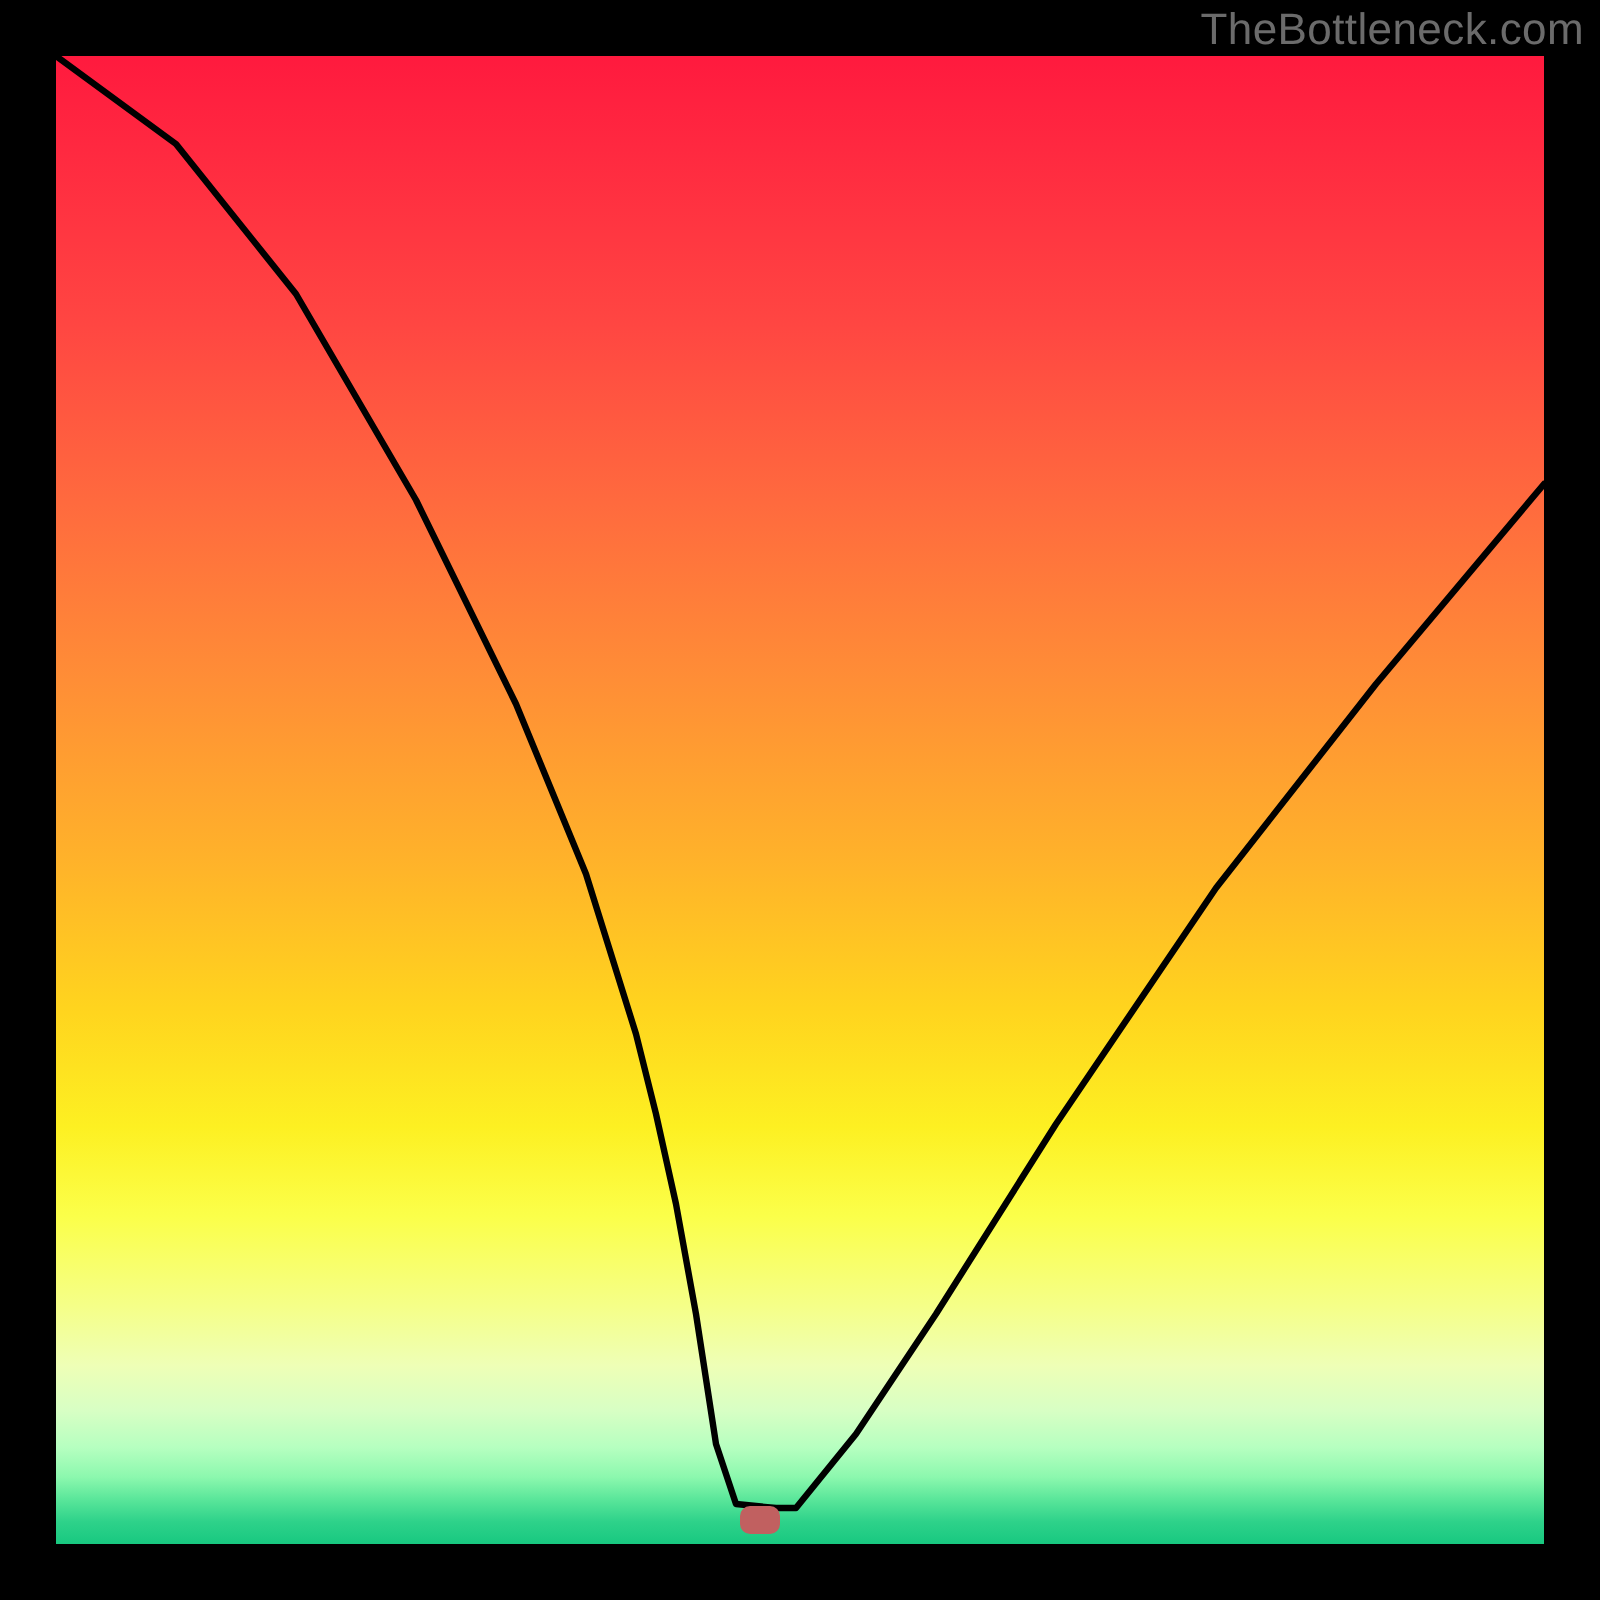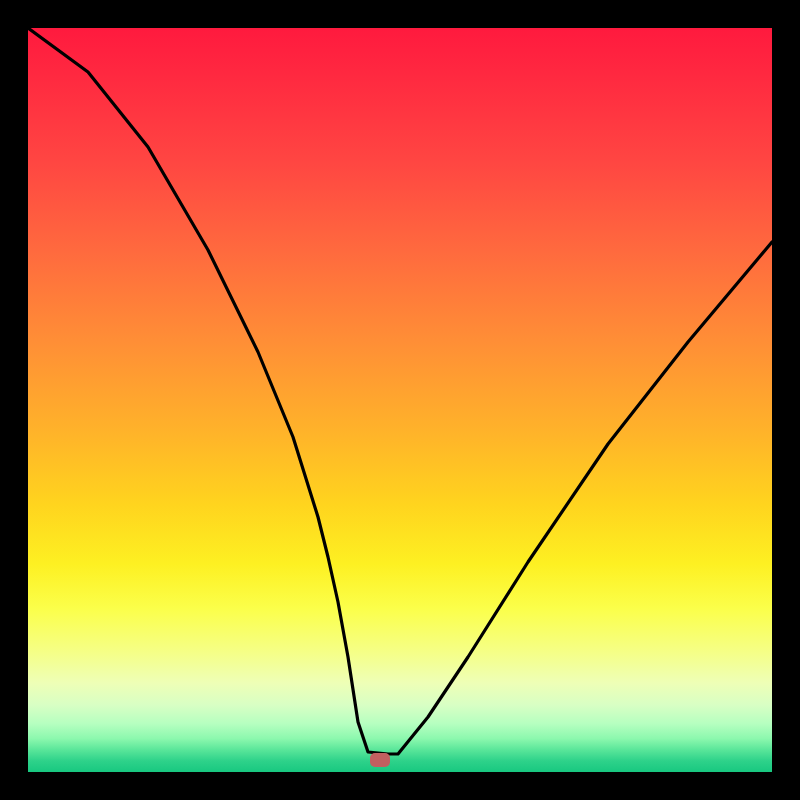--- a/index.html
+++ b/index.html
@@ -74,13 +74,14 @@
 </head>
 <body>
 
 <div class="frame">
   <div class="plot">
     <svg class="curve" viewBox="0 0 744 744" preserveAspectRatio="none">
       <path id="curve-path" d="M0 0 L60 44 L120 119 L180 222 L230 324 L265 409 L290 489 L300 529 L310 574 L320 629 L330 694 L340 724 L360 726 L370 726 L400 689 L440 629 L500 534 L580 416 L660 314 L744 214" fill="none" stroke="#000" stroke-width="3.2" stroke-linecap="round" stroke-linejoin="round"></path>
     </svg>
     <div id="marker" class="marker" style="left: 342px; bottom: 5px;"></div>
   </div>
+  <div class="watermark">TheBottleneck.com</div>
 </div>
 
 </body></html>

